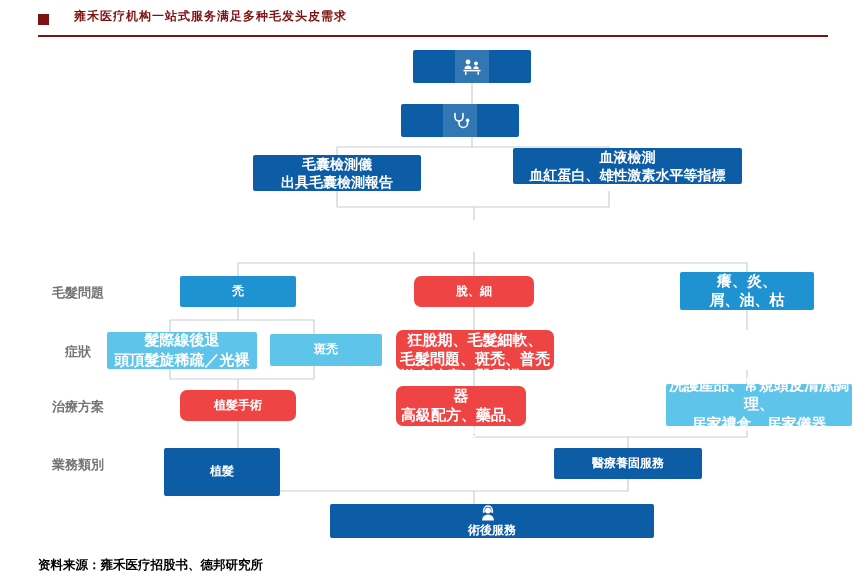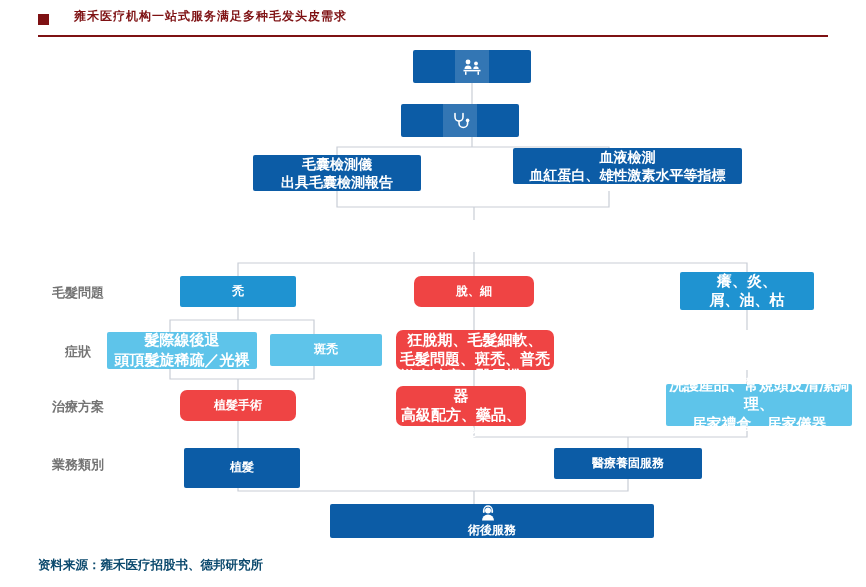--- a/index.html
+++ b/index.html
@@ -44,21 +44,21 @@
   }
   .iconbox .fbox-label { flex:1 1 auto; }
   .inline-icon { display:inline-flex; margin-right:8px; align-items:center; }
   .row-label {
     position:absolute; left:28px; width:100px; text-align:center;
     color:#737373; font-size:13px; font-weight:bold; z-index:2;
   }
   .connectors { position:absolute; left:0; top:0; z-index:1; }
   .footer-source {
     position:absolute; left:38px; top:557px;
-    color:#0c4a6e; font-size:12.5px; font-weight:bold;
+    color:#000000; font-size:12.5px; font-weight:bold;
   }
 </style>
 </head>
 <body>
 
 <div class="page">
 
   <div class="title-bullet"></div>
   <div class="page-title">雍禾医疗机构一站式服务满足多种毛发头皮需求</div>
   <div class="title-rule"></div>
@@ -137,21 +137,21 @@
   <div class="fbox lighter" style="left:258px;top:334px;width:112px;height:32px">斑禿</div>
   <div class="fbox light small" style="left:396px;top:330px;width:158px;height:40px">狂脫期、毛髮細軟、
 毛髮問題、斑禿、普禿</div>
 
   <div class="fbox light" style="left:180px;top:390px;width:116px;height:31px">植髮手術</div>
   <div class="fbox light small" style="left:396px;top:386px;width:130px;height:40px">激光治療、醫用機器
 高級配方、藥品、假髮</div>
   <div class="fbox lighter small" style="left:654px;top:384px;width:186px;height:42px">洗護產品、常規頭皮清潔調理、
 居家禮盒、居家儀器</div>
 
-  <div class="fbox dark" style="left:184px;top:448px;width:116px;height:40px">植髮</div>
+  <div class="fbox dark" style="left:164px;top:448px;width:116px;height:48px">植髮</div>
   <div class="fbox dark" style="left:554px;top:448px;width:148px;height:31px">醫療養固服務</div>
 
   <div class="fbox dark" style="left:330px;top:504px;width:324px;height:34px">
     <span class="inline-icon">
       <svg width="20" height="20" viewBox="0 0 20 20">
         <circle cx="10" cy="7.5" r="3" fill="#fff"></circle>
         <path d="M4 17.5 a6 6 0 0 1 12 0 z" fill="#fff"></path>
         <path d="M5.8 7.2 a4.2 4.2 0 0 1 8.4 0" fill="none" stroke="#fff" stroke-width="1.4"></path>
         <rect x="4.9" y="6.8" width="1.8" height="3.2" rx="0.9" fill="#fff"></rect>
         <rect x="13.3" y="6.8" width="1.8" height="3.2" rx="0.9" fill="#fff"></rect>

